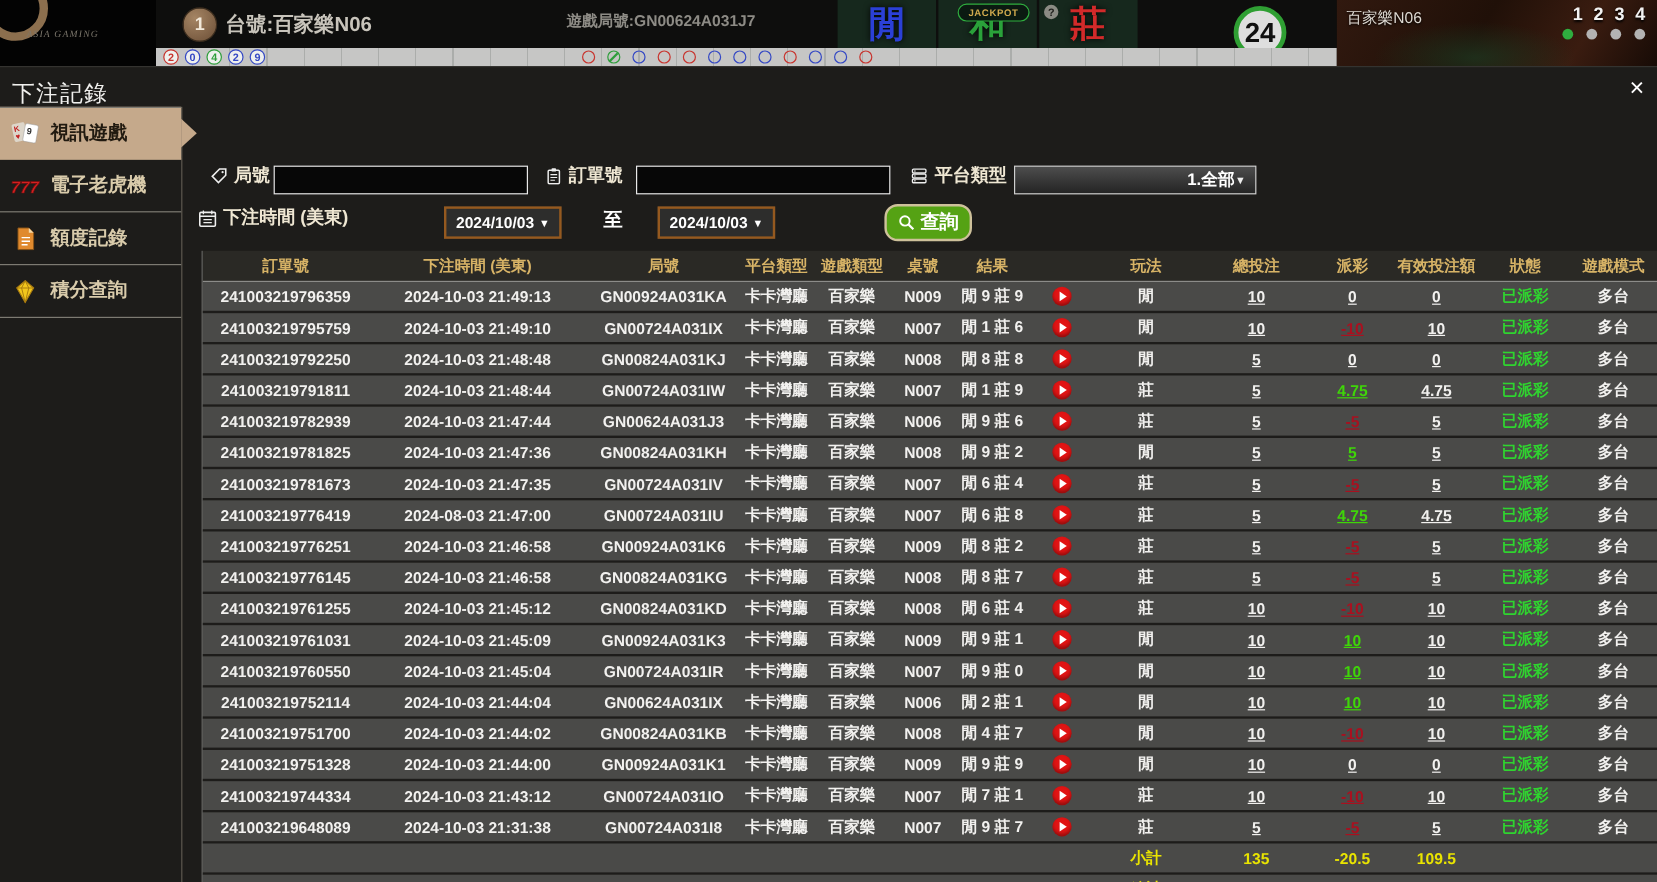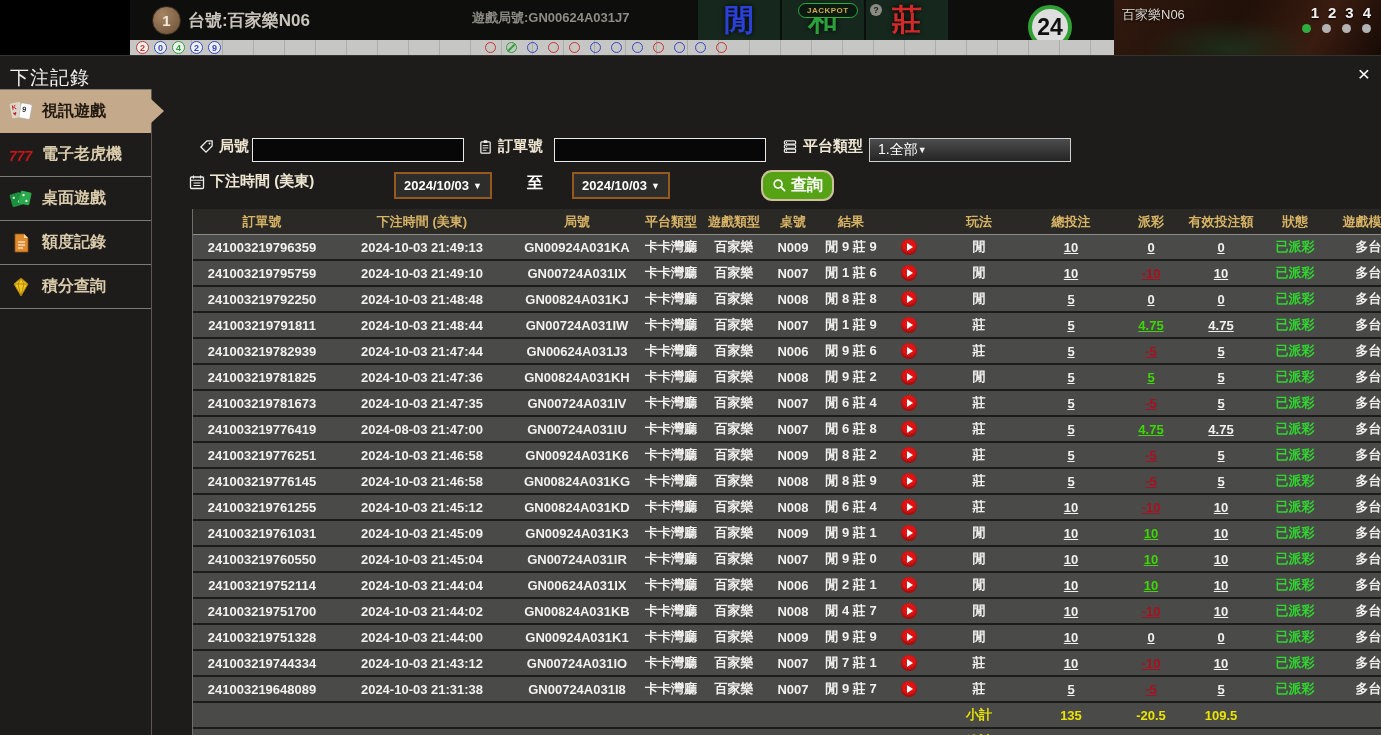--- a/index.html
+++ b/index.html
@@ -60,27 +60,27 @@
   .sidebar{position:absolute;left:0;top:33px;width:151px;}
   .side-item{position:relative;height:44px;display:flex;align-items:center;gap:8px;padding-left:8px;
              border-bottom:1px solid #7d7a72;color:#d9cbab;font-size:16px;font-weight:bold;cursor:pointer;box-sizing:border-box;}
   .side-item:first-child{border-top:1px solid #7d7a72;}
   .side-item.active{background:#c5a98b;color:#211a10;border-bottom-color:#c5a98b;}
   .side-item.active:after{content:"";position:absolute;right:-13px;top:50%;margin-top:-12px;
              border-left:13px solid #c5a98b;border-top:12px solid transparent;border-bottom:12px solid transparent;}
   .side-ico{width:26px;height:24px;flex:0 0 26px;display:flex;align-items:center;justify-content:center;}
 
   
-  .content{position:absolute;left:151px;top:33px;right:0;bottom:0;margin-left:24px;}
+  .content{position:absolute;left:151px;top:33px;right:0;bottom:0;}
   .flabel{position:absolute;display:flex;align-items:center;gap:5px;color:#efe7d3;font-size:15px;font-weight:bold;white-space:nowrap;}
   .fin{position:absolute;height:22px;width:198px;background:#070707;border:1px solid #e9e9e9;color:#fff;
        font-size:13px;padding:0 6px;outline:none;}
   .fselect{position:absolute;width:184px;height:22px;background:linear-gradient(#4d4d4d,#242424);
        border:1px solid #cfcfcf;color:#fff;font-size:14px;display:flex;align-items:center;
-       padding:0 8px;justify-content:flex-start;cursor:pointer;}
+       padding:0 8px;justify-content:flex-end;cursor:pointer;font-weight:bold;}
   .fselect .arr{font-size:9px;color:#eee;}
   .fdate{position:absolute;width:94px;height:23px;background:#2d2d2c;border:2px solid #95591f;color:#fff;
        font-size:13px;font-weight:bold;display:flex;align-items:center;justify-content:center;gap:4px;cursor:pointer;}
   .fdate .arr{font-size:9px;}
   .fto{position:absolute;color:#fff;font-size:16px;font-weight:bold;}
   .fsearch{position:absolute;height:27px;padding:0 9px;background:#55a214;border:2px solid #cec19b;border-radius:2px;
        color:#fff;font-size:16px;font-weight:bold;display:flex;align-items:center;gap:4px;cursor:pointer;}
 
   
   .rtable{position:absolute;left:17px;top:120px;width:1213px;border-left:1px solid #6e6e6c;}
@@ -97,20 +97,24 @@
            justify-content:center;cursor:pointer;box-shadow:inset 0 -2px 3px rgba(0,0,0,.35);}
   .playbtn i{display:block;width:0;height:0;border-left:6px solid #fff;border-top:4px solid transparent;
            border-bottom:4px solid transparent;margin-left:2px;}
   .t-row.sum .cell{color:#e9e400;font-weight:bold;}
 </style>
 </head>
 <body>
 
 <div class="stage">
 
+  <div class="logo-area">
+    <div class="logo-g"></div>
+    <div class="brand">ASIA GAMING</div>
+  </div>
 
   <div class="gamebar">
     <div class="gb-badge">1</div>
     <div class="gb-table">台號:百家樂N06</div>
     <div class="gb-round">遊戲局號:GN00624A031J7</div>
     <div class="zones" id="zones">
         <div class="zone" style="color: rgb(43, 64, 214);">閒</div>
         <div class="zone" style="color: rgb(42, 161, 58);">和</div>
         <div class="zone" style="color: rgb(210, 42, 42);">莊</div>
       </div>
@@ -187,37 +191,20 @@
         <div class="side-item">
           <span class="side-ico">
             <svg width="26" height="20" viewBox="0 0 26 20">
               <text x="1" y="16" font-size="14" font-weight="bold" font-style="italic" fill="#d42020" stroke="#701010" stroke-width="0.6">777</text>
             </svg>
           </span>
           <span>電子老虎機</span>
         </div>
         <div class="side-item">
           <span class="side-ico">
-            <svg width="24" height="24" viewBox="0 0 24 24">
-              <g transform="rotate(-16 8 13)">
-                <rect x="2" y="6" width="11" height="13" rx="1.5" fill="#1d8f3d"></rect>
-                <circle cx="5.5" cy="10" r="1.1" fill="#fff"></circle>
-                <circle cx="9.5" cy="15" r="1.1" fill="#fff"></circle>
-              </g>
-              <g transform="rotate(12 16 11)">
-                <rect x="10.5" y="4.5" width="11" height="13" rx="1.5" fill="#2aa94d"></rect>
-                <circle cx="14" cy="8.5" r="1.1" fill="#fff"></circle>
-                <circle cx="18" cy="13.5" r="1.1" fill="#fff"></circle>
-              </g>
-            </svg>
-          </span>
-          <span>桌面遊戲</span>
-        </div>
-        <div class="side-item">
-          <span class="side-ico">
             <svg width="22" height="22" viewBox="0 0 22 22">
               <path d="M5 2h9l4 4v14H5Z" fill="#e08a2e" stroke="#8a5416" stroke-width="0.8"></path>
               <path d="M14 2v4h4" fill="#f5d9a8"></path>
               <path d="M8 10h7M8 13h7M8 16h5" stroke="#fff" stroke-width="1.2"></path>
             </svg>
           </span>
           <span>額度記錄</span>
         </div>
         <div class="side-item">
           <span class="side-ico">
@@ -487,21 +474,21 @@
               <span class="cell status">已派彩</span>
               <span class="cell">多台</span>
             </div>
             <div class="t-row">
               <span class="cell">241003219776145</span>
               <span class="cell">2024-10-03 21:46:58</span>
               <span class="cell">GN00824A031KG</span>
               <span class="cell">卡卡灣廳</span>
               <span class="cell">百家樂</span>
               <span class="cell">N008</span>
-              <span class="cell">閒 8 莊 9</span>
+              <span class="cell">閒 8 莊 7</span>
               <span class="cell">
                 <span class="playbtn">
                   <i></i>
                 </span>
               </span>
               <span class="cell">莊</span>
               <span class="cell num">5</span>
               <span class="cell num pay neg">-5</span>
               <span class="cell num">5</span>
               <span class="cell status">已派彩</span>

